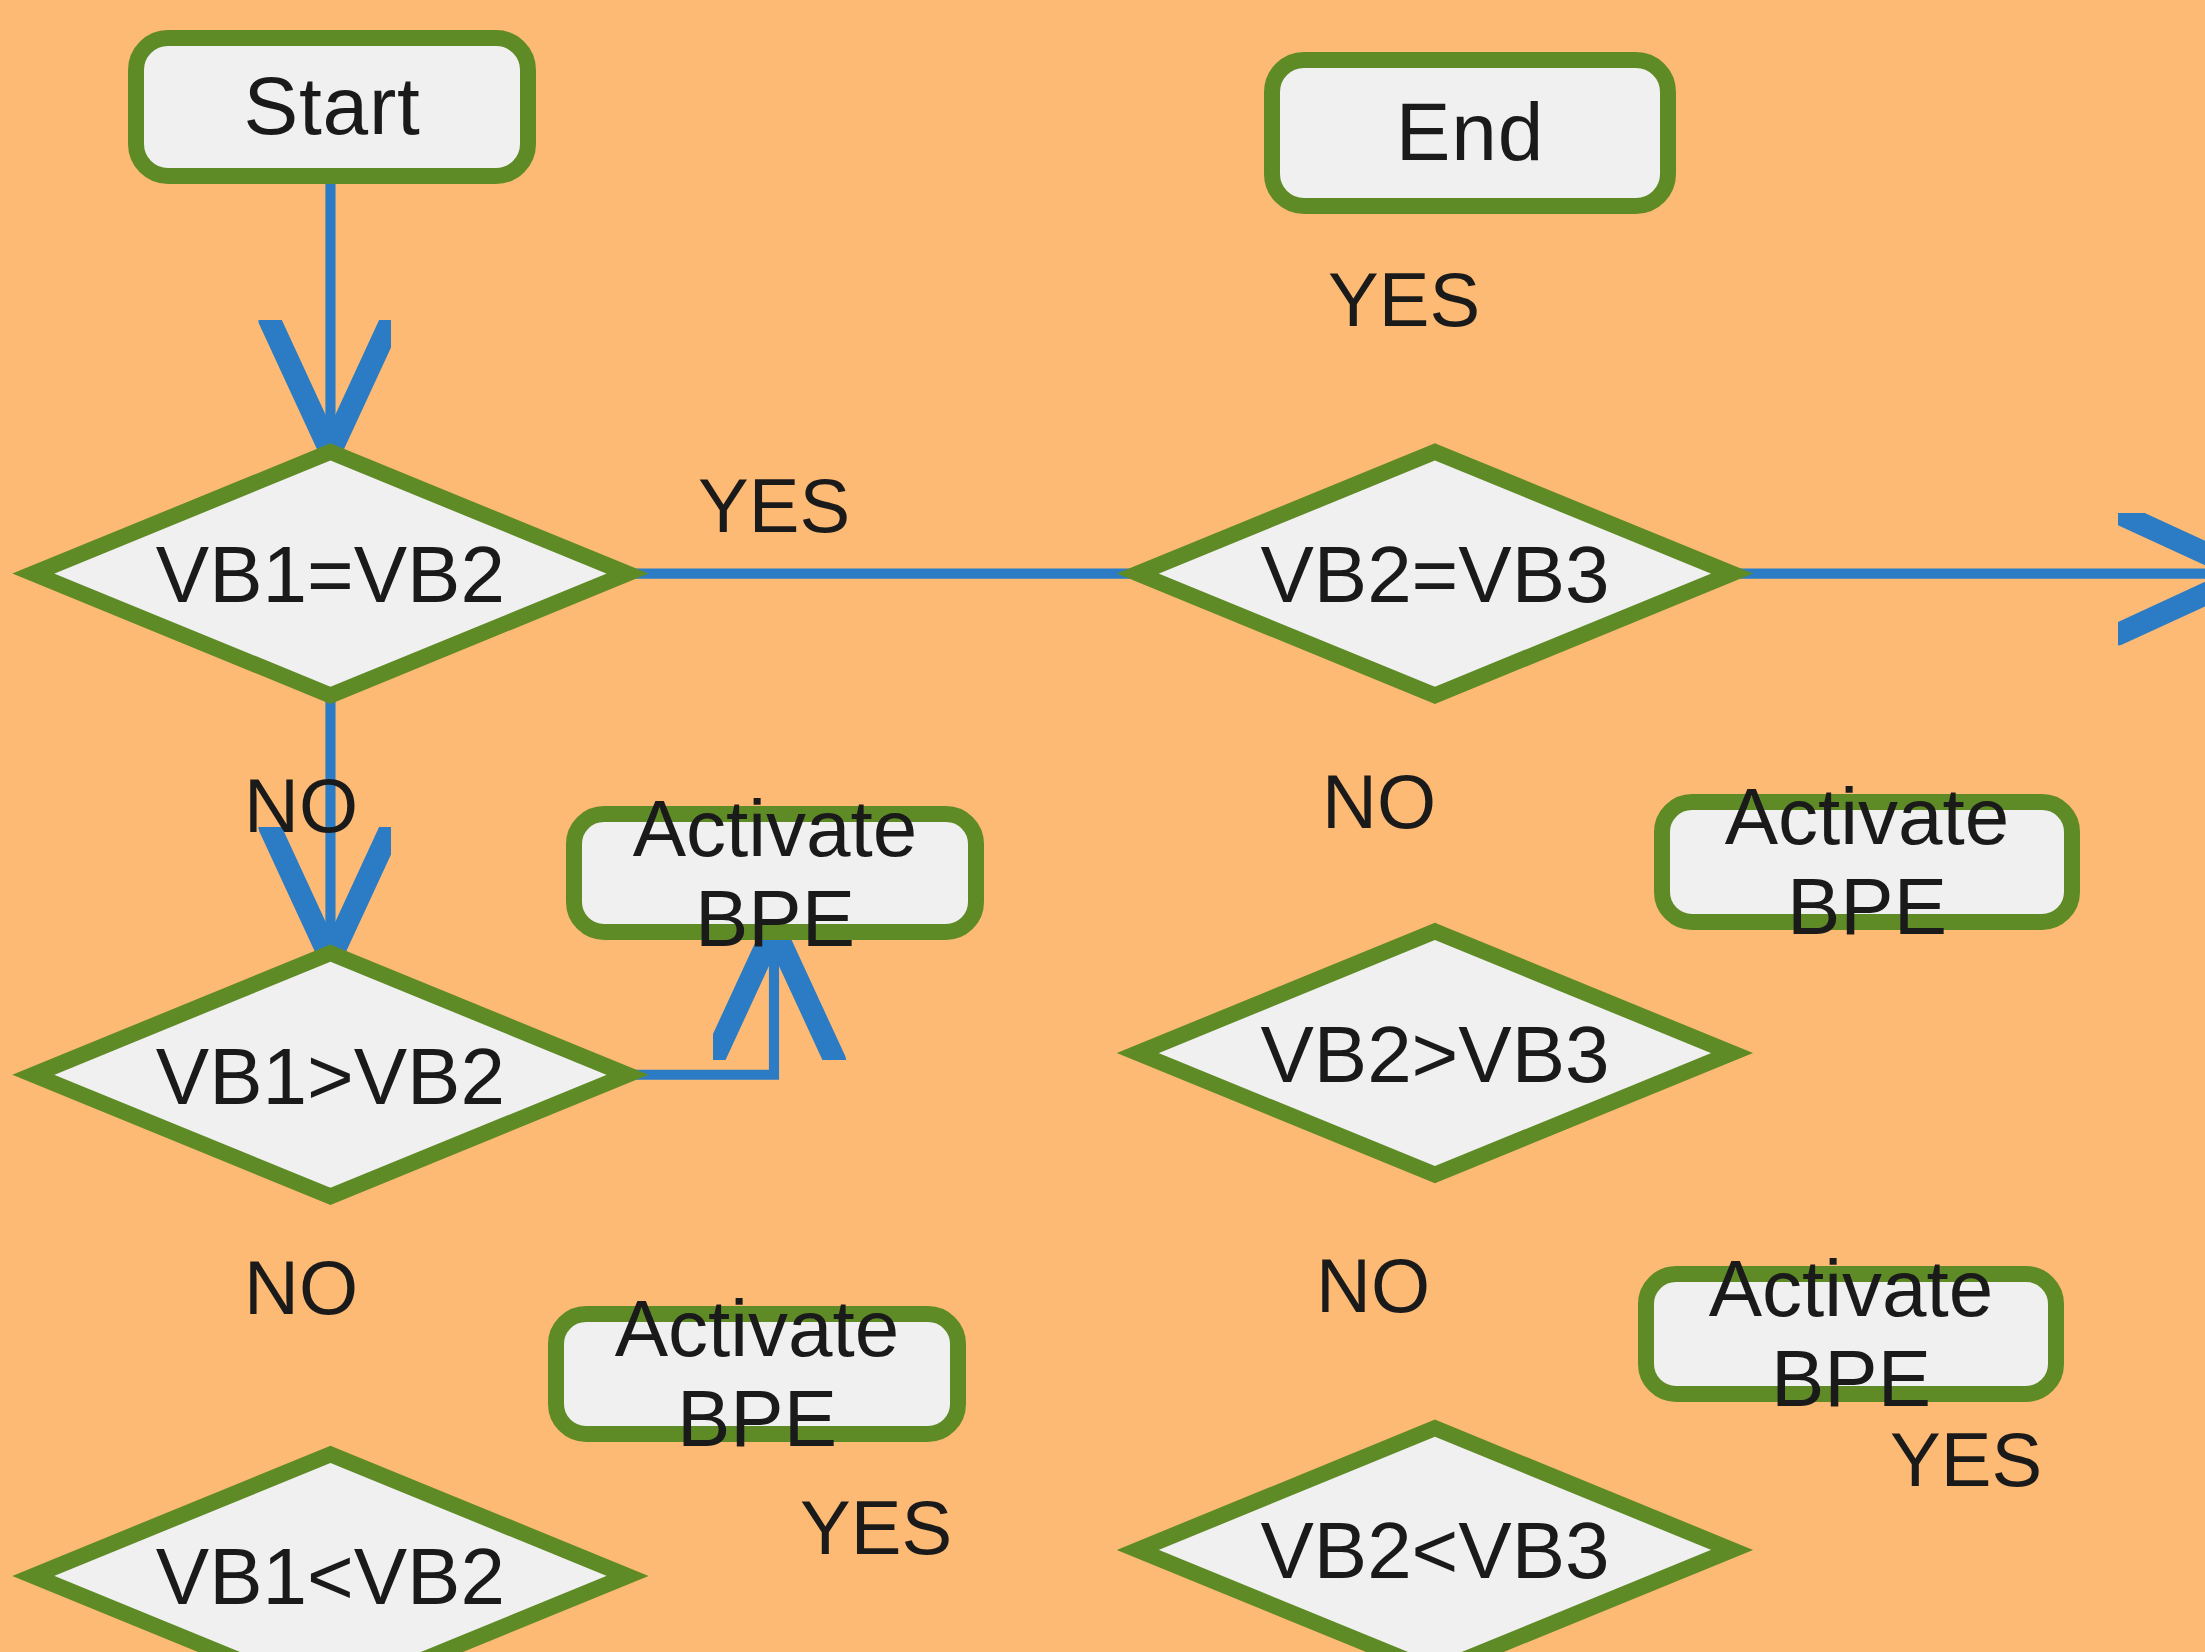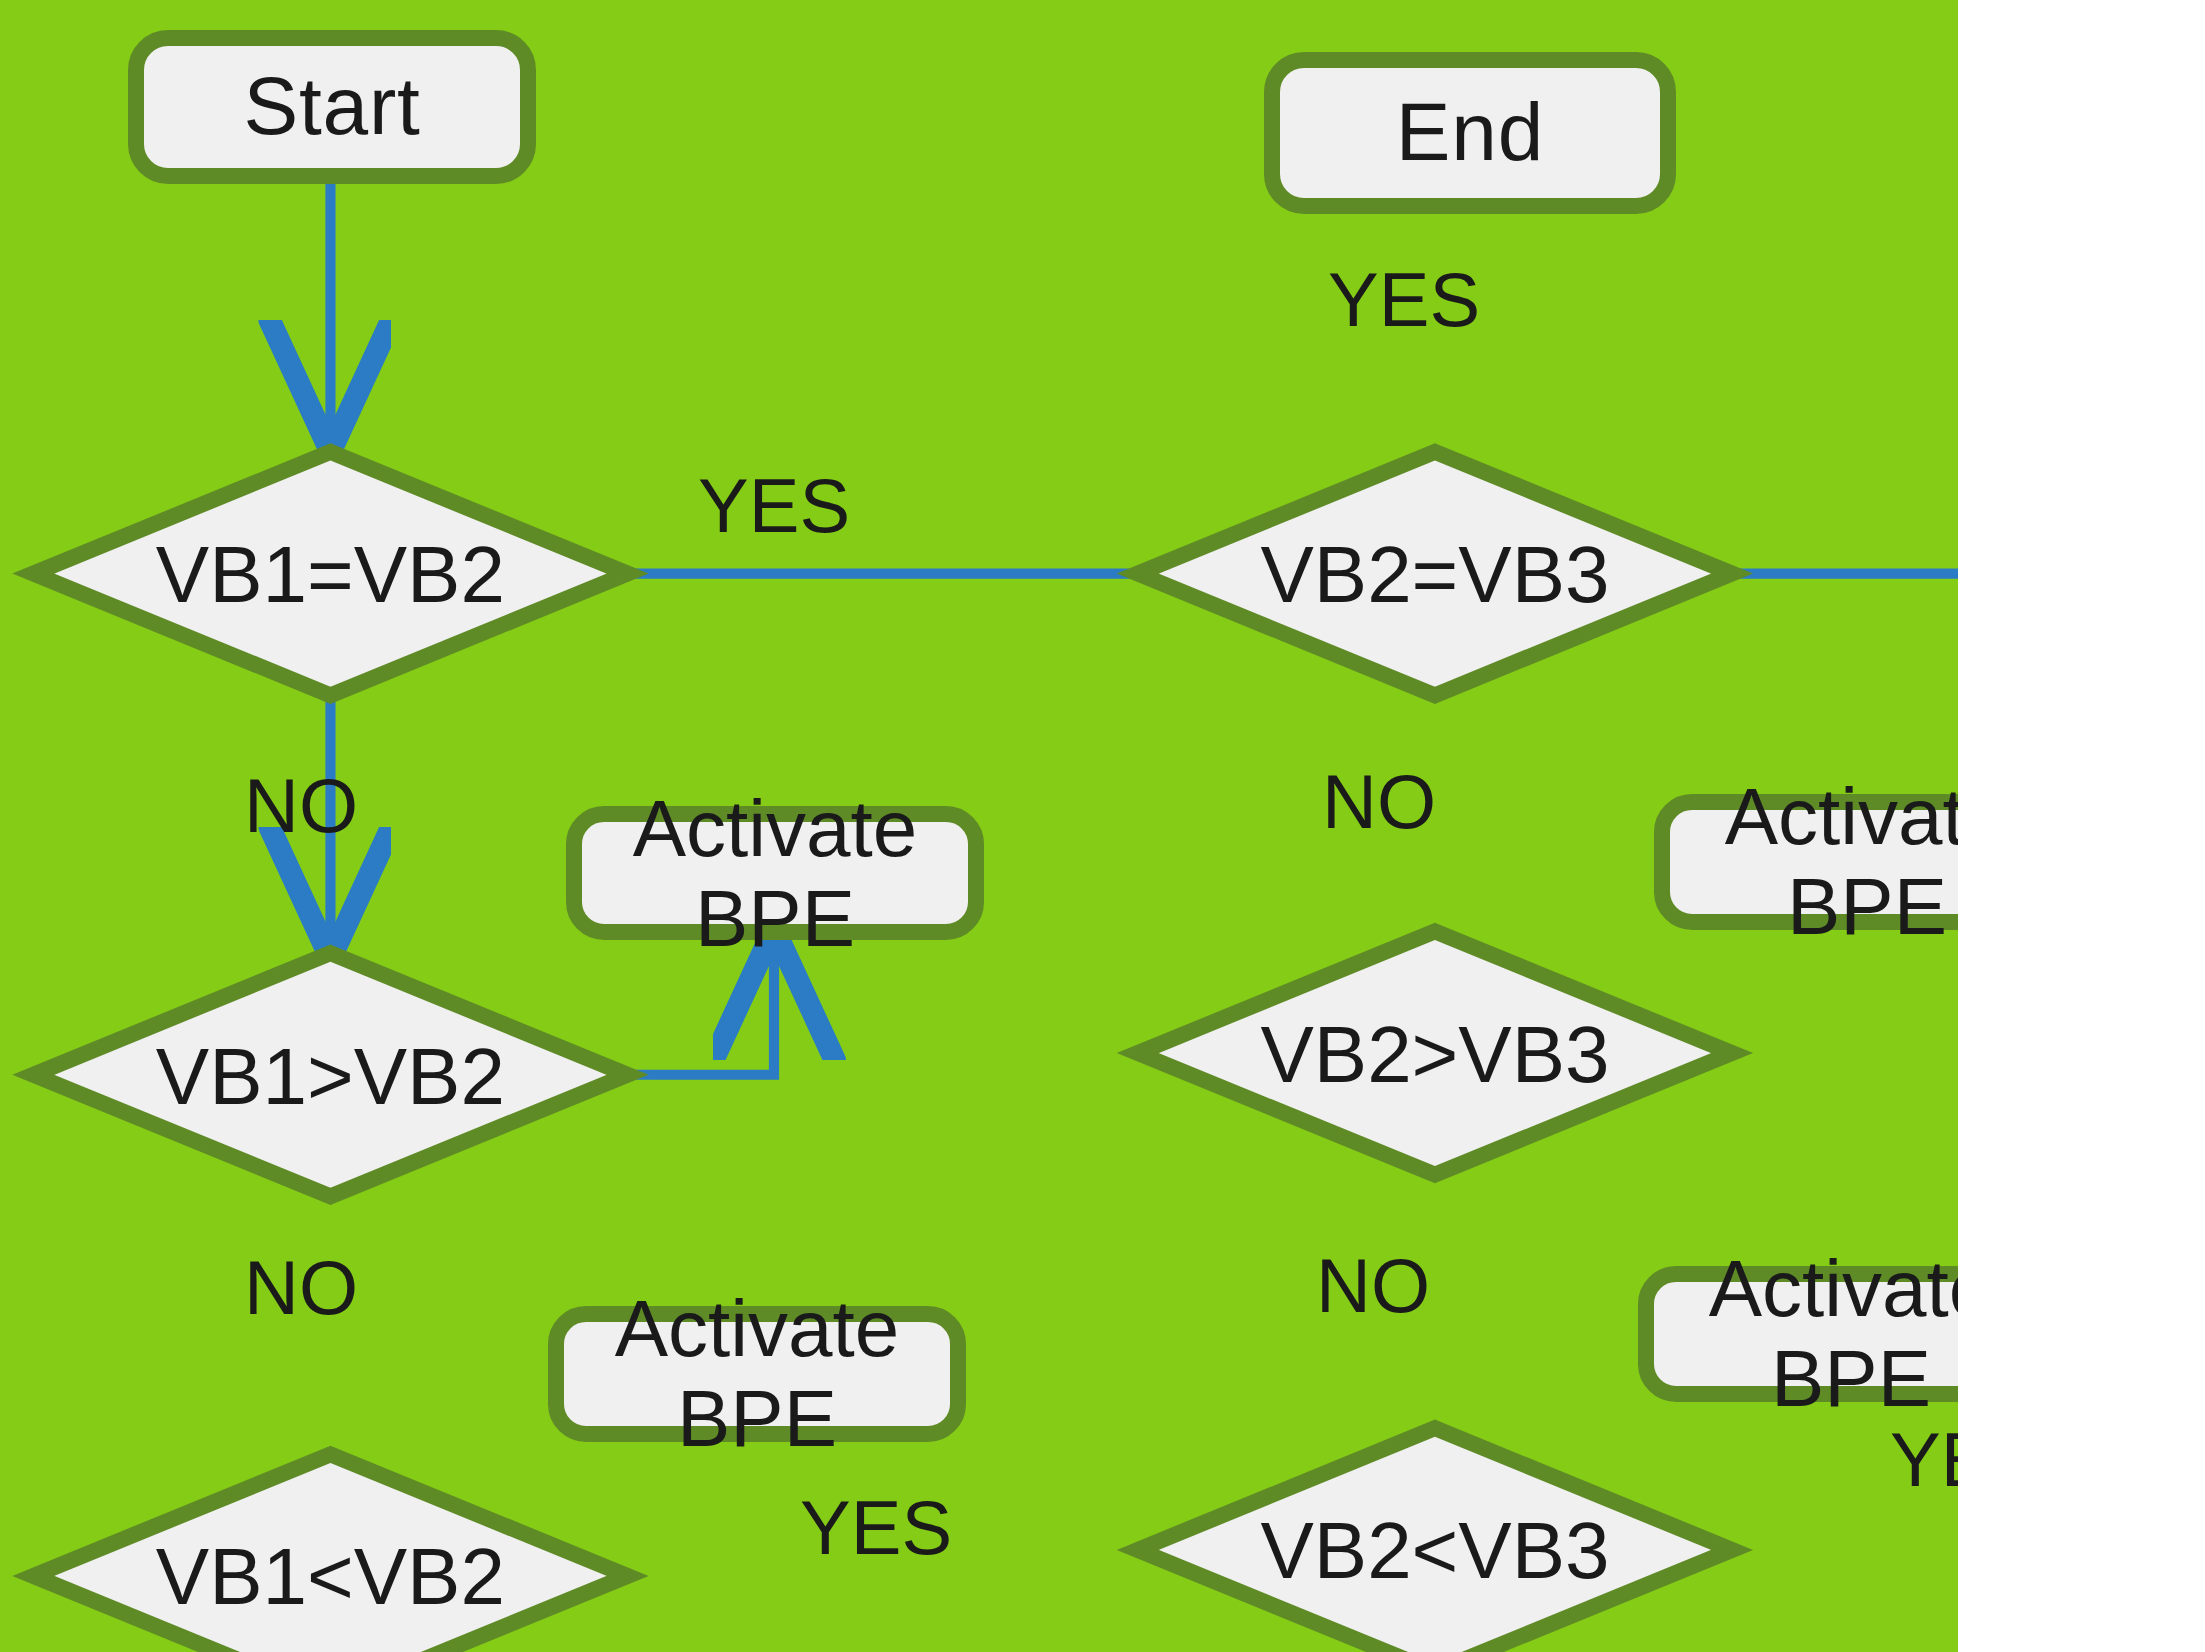--- a/index.html
+++ b/index.html
@@ -6,23 +6,23 @@
   html, body {
     margin: 0;
     padding: 0;
     background: #ffffff;
   }
   body {
     font-family: "Liberation Sans", sans-serif;
   }
   #canvas {
     position: relative;
-    width: 1958px;
+    width: 2205px;
     height: 1653px;
-    background: #84cc16;
+    background: #fdba74;
     overflow: hidden;
   }
   svg.layer {
     position: absolute;
     left: 0;
     top: 0;
     width: 2205px;
     height: 1653px;
     overflow: visible;
   }

